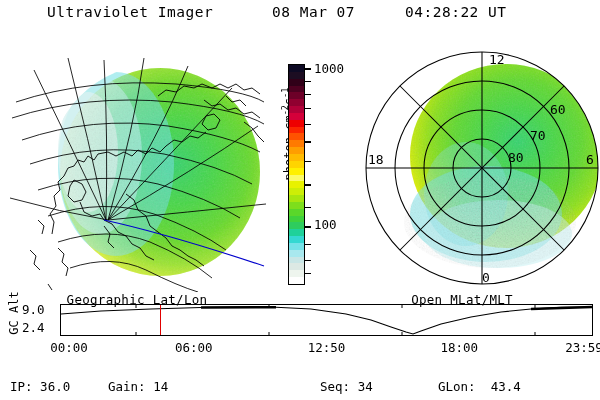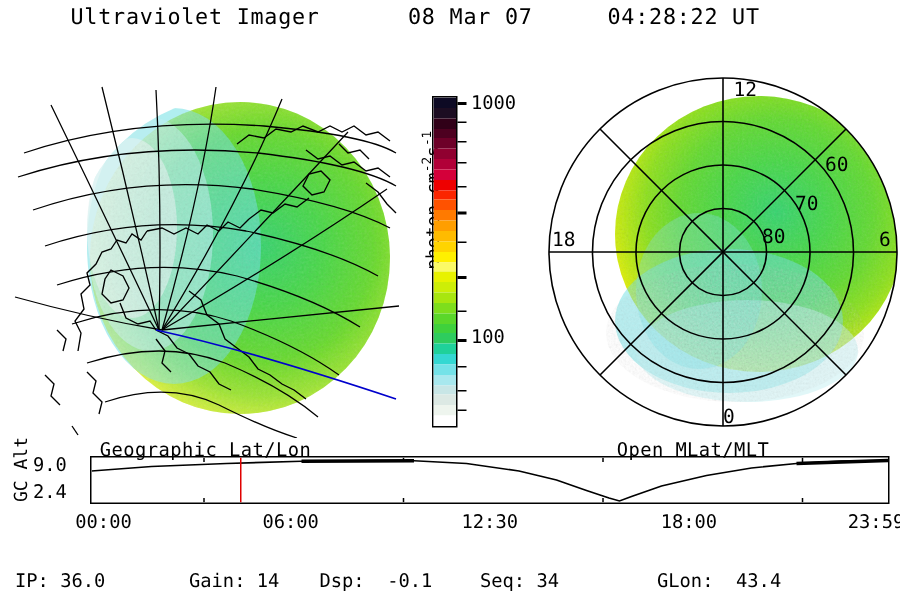--- a/index.html
+++ b/index.html
@@ -379,22 +379,22 @@
         <path d="M 140,2.5 L 215,2.2" fill="none" stroke="#000000" stroke-width="2.4"></path>
         <path d="M 470,4 L 531,2" fill="none" stroke="#000000" stroke-width="2.4"></path>
       </svg>
       <div id="alt-cursor" style="left: 98.766px;"></div>
     </div>
   </div>
 
   <div id="time-axis" class="abs">
       <div class="time-label" style="left: 69px; top: 0px;">00:00</div>
       <div class="time-label" style="left: 193.75px; top: 0px;">06:00</div>
-      <div class="time-label" style="left: 326.5px; top: 0px;">12:30</div>
+      <div class="time-label" style="left: 326.5px; top: 0px;">12:50</div>
       <div class="time-label" style="left: 459.25px; top: 0px;">18:00</div>
       <div class="time-label" style="left: 584px; top: 0px;">23:59</div>
     </div>
 
   <div id="status" class="abs">
-    <div class="status-row" id="status-row-1"><span class="status-cell" style="left: 10px;">IP: 36.0</span><span class="status-cell" style="left: 108px; margin-left: 18px;">Gain: 14</span><span class="status-cell" style="left: 213px;">Dsp:  -0.1</span><span class="status-cell" style="left: 320px;">Seq: 34</span><span class="status-cell" style="left: 438px;">GLon:  43.4</span></div>
+    <div class="status-row" id="status-row-1"><span class="status-cell" style="left: 10px;">IP: 36.0</span><span class="status-cell" style="left: 108px;">Gain: 14</span><span class="status-cell" style="left: 320px;">Seq: 34</span><span class="status-cell" style="left: 438px;">GLon:  43.4</span></div>
   </div>
 
 </div>
 
 </body></html>

